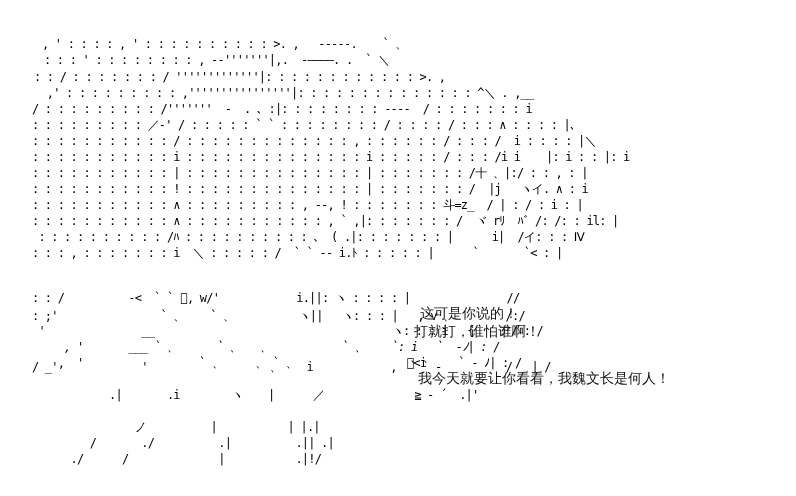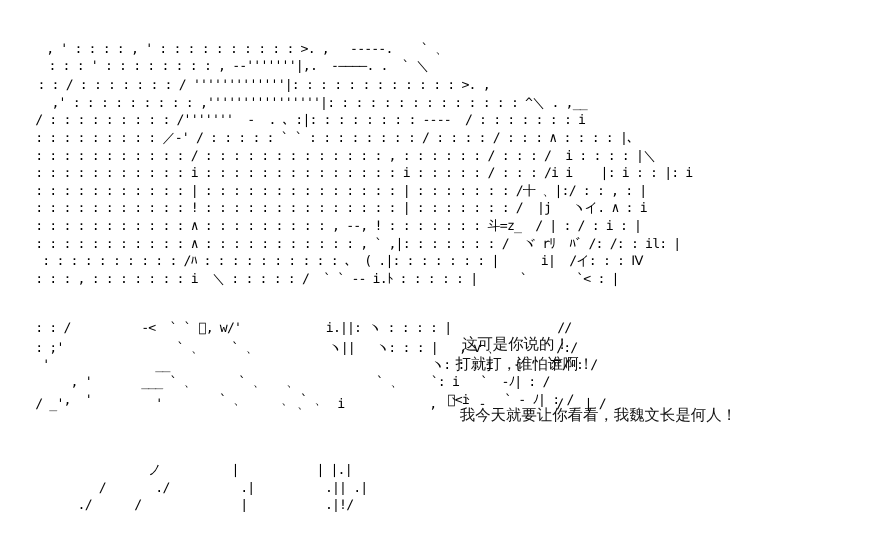--- a/index.html
+++ b/index.html
@@ -22,23 +22,24 @@
     <div class="line" style="top: 149px; left: 32px;">: : : : : : : : : : : i : : : : : : : : : : : : : : i : : : : : / : : : /i i    |: i : : |: i</div>
     <div class="line" style="top: 165px; left: 32px;">: : : : : : : : : : : | : : : : : : : : : : : : : : | : : : : : : : /十 、|:/ : : , : |</div>
     <div class="line" style="top: 181px; left: 32px;">: : : : : : : : : : : ! : : : : : : : : : : : : : : | : : : : : : : /  |j   ヽイ. ∧ : i</div>
     <div class="line" style="top: 197px; left: 32px;">: : : : : : : : : : : ∧ : : : : : : : : : , --, ! : : : : : : : 斗=z_  / | : / : i : |</div>
     <div class="line" style="top: 213px; left: 32px;">: : : : : : : : : : : ∧ : : : : : : : : : : : , ` ,|: : : : : : : /  ヾ rﾘ  ﾊﾞ /: /: : il: |</div>
     <div class="line" style="top: 229px; left: 32px;"> : : : : : : : : : : /ﾊ : : : : : : : : : : 、 ( .|: : : : : : : |      i|  /イ: : : Ⅳ</div>
     <div class="line" style="top: 245px; left: 32px;">: : : , : : : : : : : i  ＼ : : : : : /  ` ` -- i.ﾄ : : : : : |      `       `&lt; : |</div>
     <div class="line" style="top: 290px; left: 32px;">: : /          -&lt;  ` ` ﾞ, w/'            i.||: ヽ : : : : |               //</div>
     <div class="line" style="top: 308px; left: 32px;">: ;'                ` 、    ` 、          ヽ||   ヽ: : : |   , v 、        /:/</div>
     <div class="line" style="top: 323px; left: 32px;"> '               __                                     ヽ: : : i   {    ア/ : /</div>
-    <div class="line" style="top: 339px; left: 32px;">     , '       ___ ` 、      ` 、   、           ` 、    `: i   `  -ﾉ| : /</div>
+    <div class="line" style="top: 339px; left: 32px; font-style: italic;">     , '       ___ ` 、      ` 、   、           ` 、    `: i   `  -ﾉ| : /</div>
     <div class="line" style="top: 355px; left: 32px;">    ,  '                  ` 、     、 ` 、                 ﾞ&lt;i     ` - ﾉ| : /</div>
     <div class="line" style="top: 359px; left: 32px;">/ _'             '                   、    i            ,  ` ` -          /   | /</div>
+    <div class="line" style="top: 387px; left: 32px;">            .|       .i        ヽ    |      ／              ≧ - ´  .|'</div>
     <div class="line" style="top: 419px; left: 32px;">                ノ          |           | |.|</div>
     <div class="line" style="top: 435px; left: 32px;">         /       ./          .|          .|| .|</div>
     <div class="line" style="top: 451px; left: 32px;">      ./      /              |           .|!/</div>
   </div>
 
 <div class="speech" style="top:304px;left:420px;">这可是你说的！</div>
 <div class="speech" style="top:322px;left:414px;text-align:right;">打就打，谁怕谁啊！</div>
 <div class="speech" style="top:370px;left:418px;font-family:Liberation Serif, serif;">我今天就要让你看看，我魏文长是何人！</div>
 
 </body></html>

